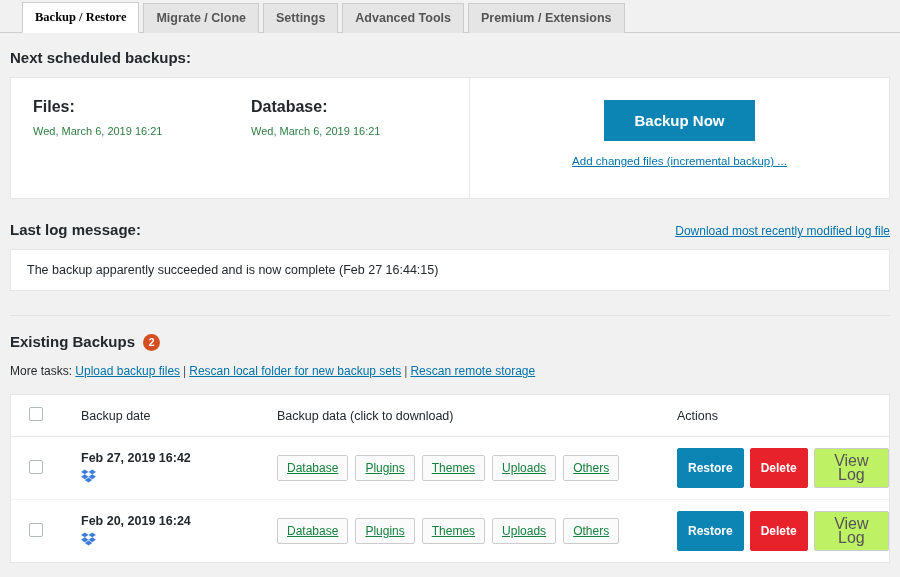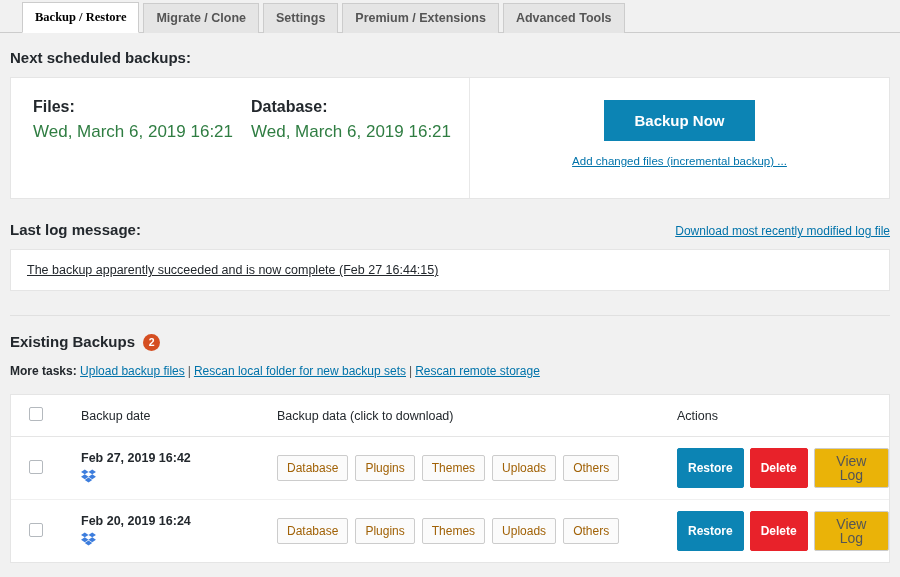--- a/index.html
+++ b/index.html
@@ -85,21 +85,21 @@
   }
   .sched-col-title {
     font-size: 16px;
     font-weight: bold;
     color: #23282d;
     margin: 0 16px 8px 0;
     line-height: 18px;
   }
   .sched-date {
     color: #2f7d42;
-    font-size: 17px;
+    font-size: 11px;
     line-height: 15px;
   }
   .timenow-row {
     margin-top: 22px;
     display: inline-flex;
     align-items: stretch;
     font-size: 12.5px;
   }
   .timenow-label {
     background: #a0a5aa;
@@ -159,21 +159,20 @@
     background: #fff;
     border: 1px solid #e5e5e5;
     margin: 0 10px;
     padding: 14px 16px;
     font-size: 12.5px;
     color: #23282d;
     box-sizing: border-box;
     height: 42px;
     display: flex;
     align-items: center;
-    text-decoration: underline;
   }
 
   .divider {
     border: none;
     border-top: 1px solid #e0e0e0;
     margin: 24px 10px 0 10px;
   }
 
   
   .existing-head {
@@ -193,21 +192,21 @@
     font-size: 10.5px;
     font-weight: bold;
     margin-left: 8px;
     line-height: 1;
   }
   .more-tasks {
     margin: 13px 10px 0 10px;
     font-size: 12px;
     color: #23282d;
   }
-  .more-tasks b { font-weight: bold; }
+  .more-tasks b { font-weight: normal; }
   .more-tasks a {
     color: #0073aa;
     text-decoration: underline;
     cursor: pointer;
   }
   .more-tasks .sep { color: #555; padding: 0 3px; }
 
   
   .table-panel {
     background: #fff;
@@ -256,27 +255,28 @@
     font-size: 12.5px;
     color: #23282d;
     line-height: 15px;
   }
   .dropbox-icon { margin-top: 3px; display: block; cursor: pointer; }
 
   .data-btns { display: flex; gap: 7px; }
   .btn-data {
     background: #fbfbfb;
     border: 1px solid #ccc;
-    color: #a16207;
+    color: #15803d;
     font-family: "Liberation Sans", sans-serif;
     font-size: 12px;
     padding: 5px 9px;
     cursor: pointer;
     line-height: 14px;
     border-radius: 2px;
+    text-decoration: underline;
   }
 
   .act-btns { display: flex; gap: 6px; }
   .btn-restore {
     background: #0c84b4;
     border: 1px solid #0c84b4;
     color: #fff;
     font-weight: bold;
     font-family: "Liberation Sans", sans-serif;
     font-size: 12px;
@@ -291,25 +291,25 @@
     color: #fff;
     font-weight: bold;
     font-family: "Liberation Sans", sans-serif;
     font-size: 12px;
     padding: 5px 10px;
     cursor: pointer;
     line-height: 14px;
     border-radius: 2px;
   }
   .btn-viewlog {
-    background: #eab308;
+    background: #bef264;
     border: 1px solid #ccc;
     color: #555;
     font-family: "Liberation Sans", sans-serif;
-    font-size: 14px;
+    font-size: 16px;
     padding: 5px 10px;
     cursor: pointer;
     line-height: 14px;
     border-radius: 2px;
   }
 
   
   .bottom-bar {
     display: flex;
     align-items: center;
@@ -346,22 +346,22 @@
     margin-left: 12px;
   }
 </style>
 </head>
 <body>
 
 <div class="tabs-bar">
   <div class="tab active"><span>Backup / Restore</span></div>
   <div class="tab"><span>Migrate / Clone</span></div>
   <div class="tab"><span>Settings</span></div>
+  <div class="tab"><span>Advanced Tools</span></div>
   <div class="tab"><span>Premium / Extensions</span></div>
-  <div class="tab"><span>Advanced Tools</span></div>
 </div>
 
 <h2 class="section-heading" id="next-scheduled-heading">Next scheduled backups:</h2>
 
 <div class="sched-panel">
   <div class="sched-left">
     <div class="sched-cols">
       <div class="sched-col">
         <div class="sched-col-title">Files:</div>
         <div class="sched-date">Wed, March 6, 2019 16:21</div>

